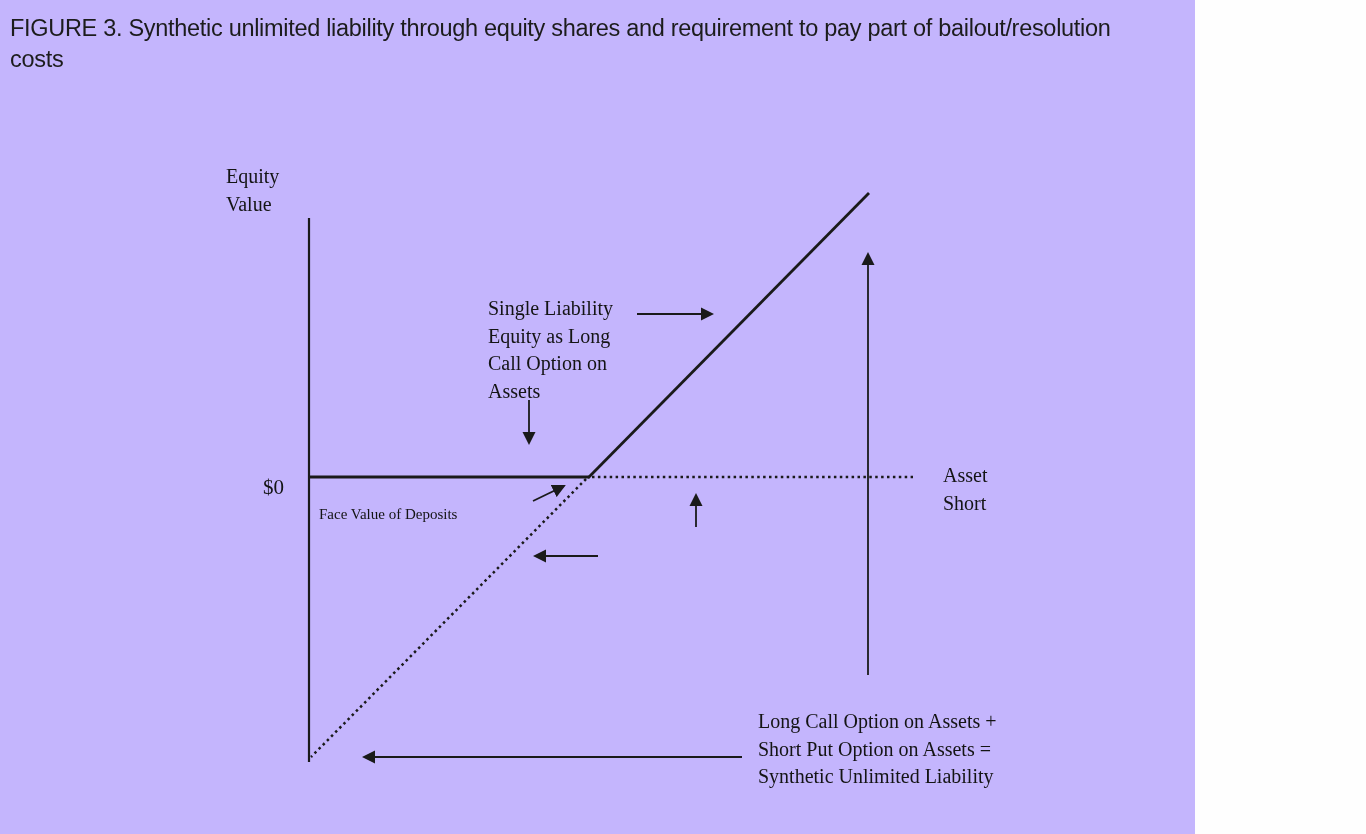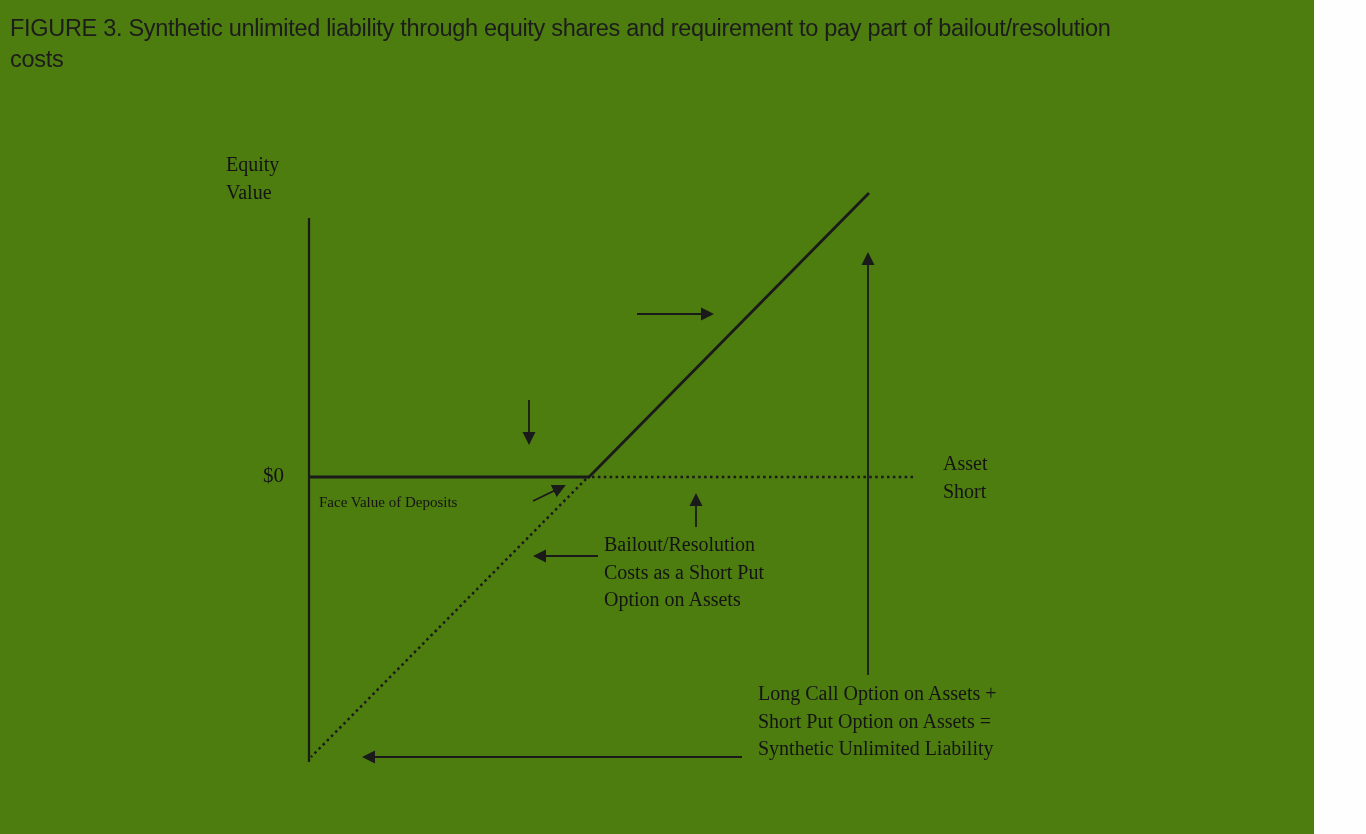--- a/index.html
+++ b/index.html
@@ -2,23 +2,23 @@
 <html><head>
 <meta charset="utf-8">
 <style>
   html, body {
     margin: 0;
     padding: 0;
     background: #fefefe;
   }
   .page {
     position: relative;
-    width: 1314px;
+    width: 1195px;
     height: 834px;
-    background: #4d7c0f;
+    background: #c4b5fd;
     overflow: hidden;
     font-family: "Liberation Serif", "DejaVu Serif", serif;
     color: #161616;
   }
   .title {
     position: absolute;
     left: 10px;
     top: 13px;
     width: 1350px;
     font-family: "Liberation Sans", "DejaVu Sans", sans-serif;
@@ -27,20 +27,21 @@
     letter-spacing: -0.3px;
     color: #1c1c1c;
     white-space: pre-line;
   }
   .lbl {
     position: absolute;
     font-size: 20px;
     line-height: 27.5px;
     white-space: pre-line;
     color: #141414;
+    margin-top: 12px;
   }
   .diagram-svg {
     position: absolute;
     left: 0;
     top: 0;
     width: 1366px;
     height: 834px;
     pointer-events: none;
   }
 </style>
@@ -73,27 +74,28 @@
     <path d="M696,527 L696,495" stroke="#1a1a1a" stroke-width="1.8" fill="none" marker-end="url(#arr)"></path>
     <path d="M598,556 L535,556" stroke="#1a1a1a" stroke-width="1.8" fill="none" marker-end="url(#arr)"></path>
     <path d="M742,757 L364,757" stroke="#1a1a1a" stroke-width="1.8" fill="none" marker-end="url(#arr)"></path>
   </svg>
 
   <div class="lbl" style="left:226px; top:151px;">Equity
 Value</div>
 
   <div class="lbl" style="left:263px; top:462px; font-size:21px;">$0</div>
 
+  <div class="lbl" style="left:488px; top:283px;">Single Liability
+Equity as Long
+Call Option on
+Assets</div>
 
   <div class="lbl" style="left:319px; top:489px; font-size:15px;">Face Value of Deposits</div>
 
-  <div class="lbl" style="left:604px; top:531px;">Bailout/Resolution
-Costs as a Short Put
-Option on Assets</div>
 
   <div class="lbl" style="left:943px; top:450px;">Asset
 Short</div>
 
-  <div class="lbl" style="left:758px; top:680px;">Long Call Option on Assets +
+  <div class="lbl" style="left:758px; top:696px;">Long Call Option on Assets +
 Short Put Option on Assets =
 Synthetic Unlimited Liability</div>
 
 </div>
 
 </body></html>

